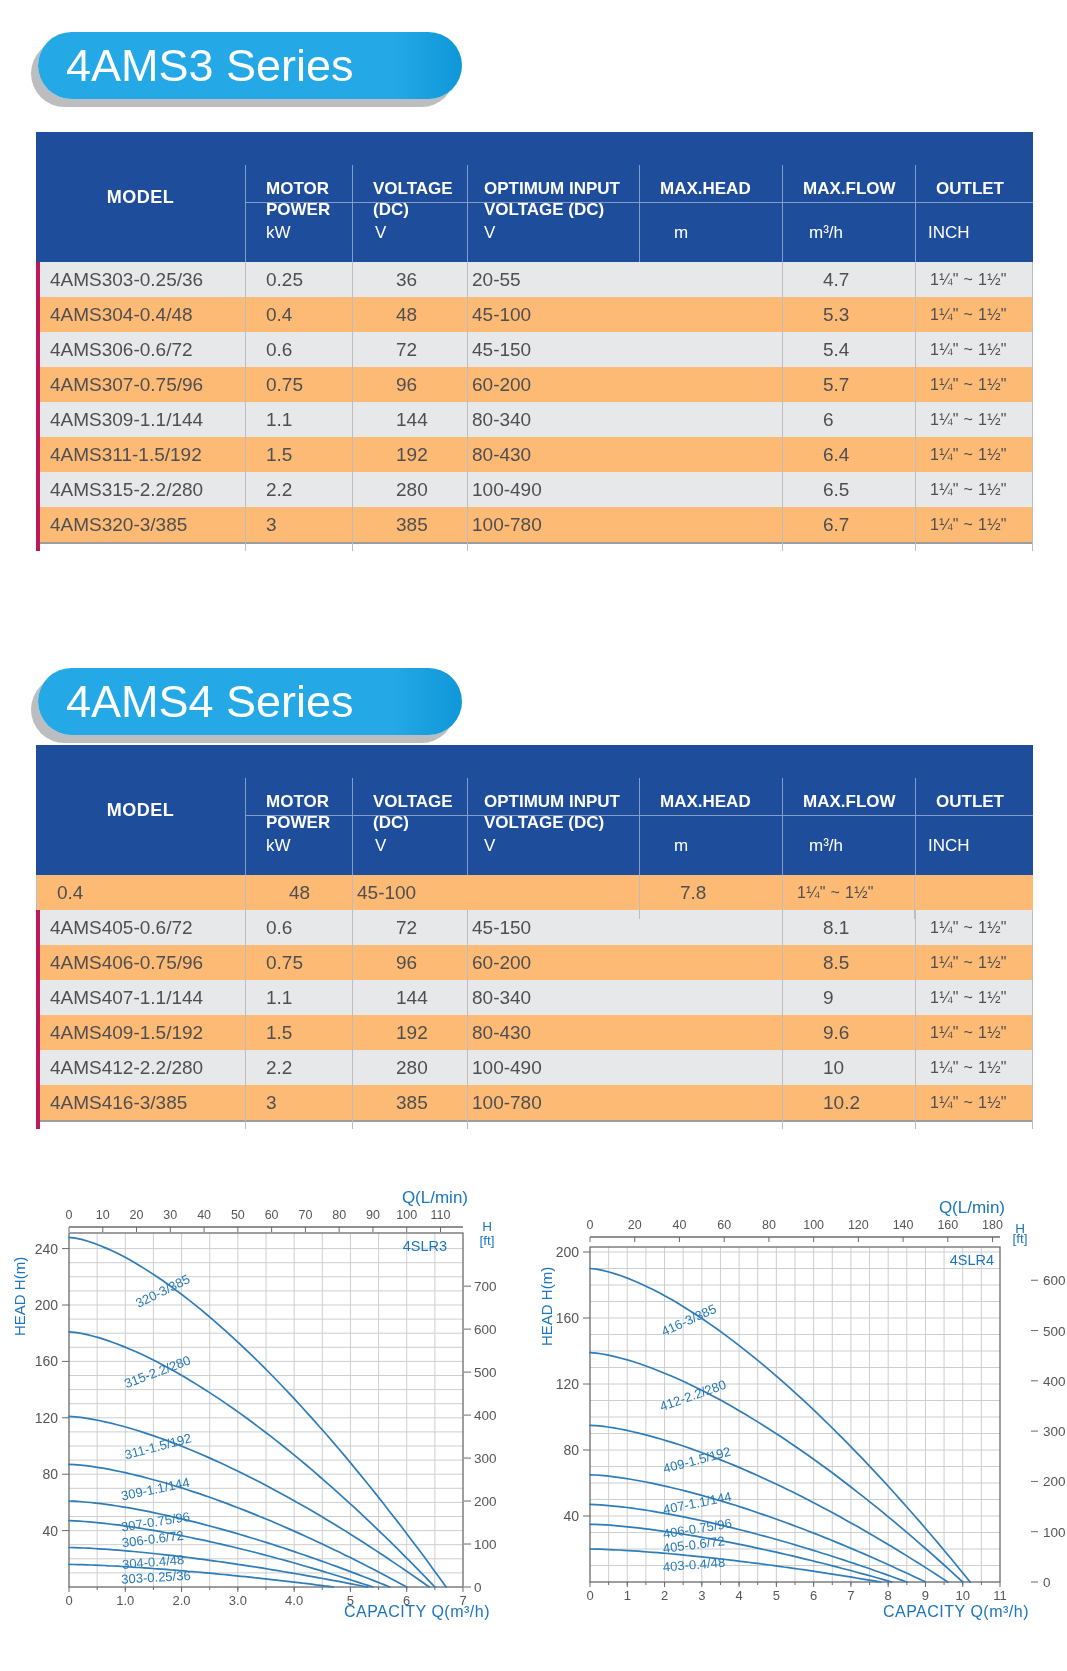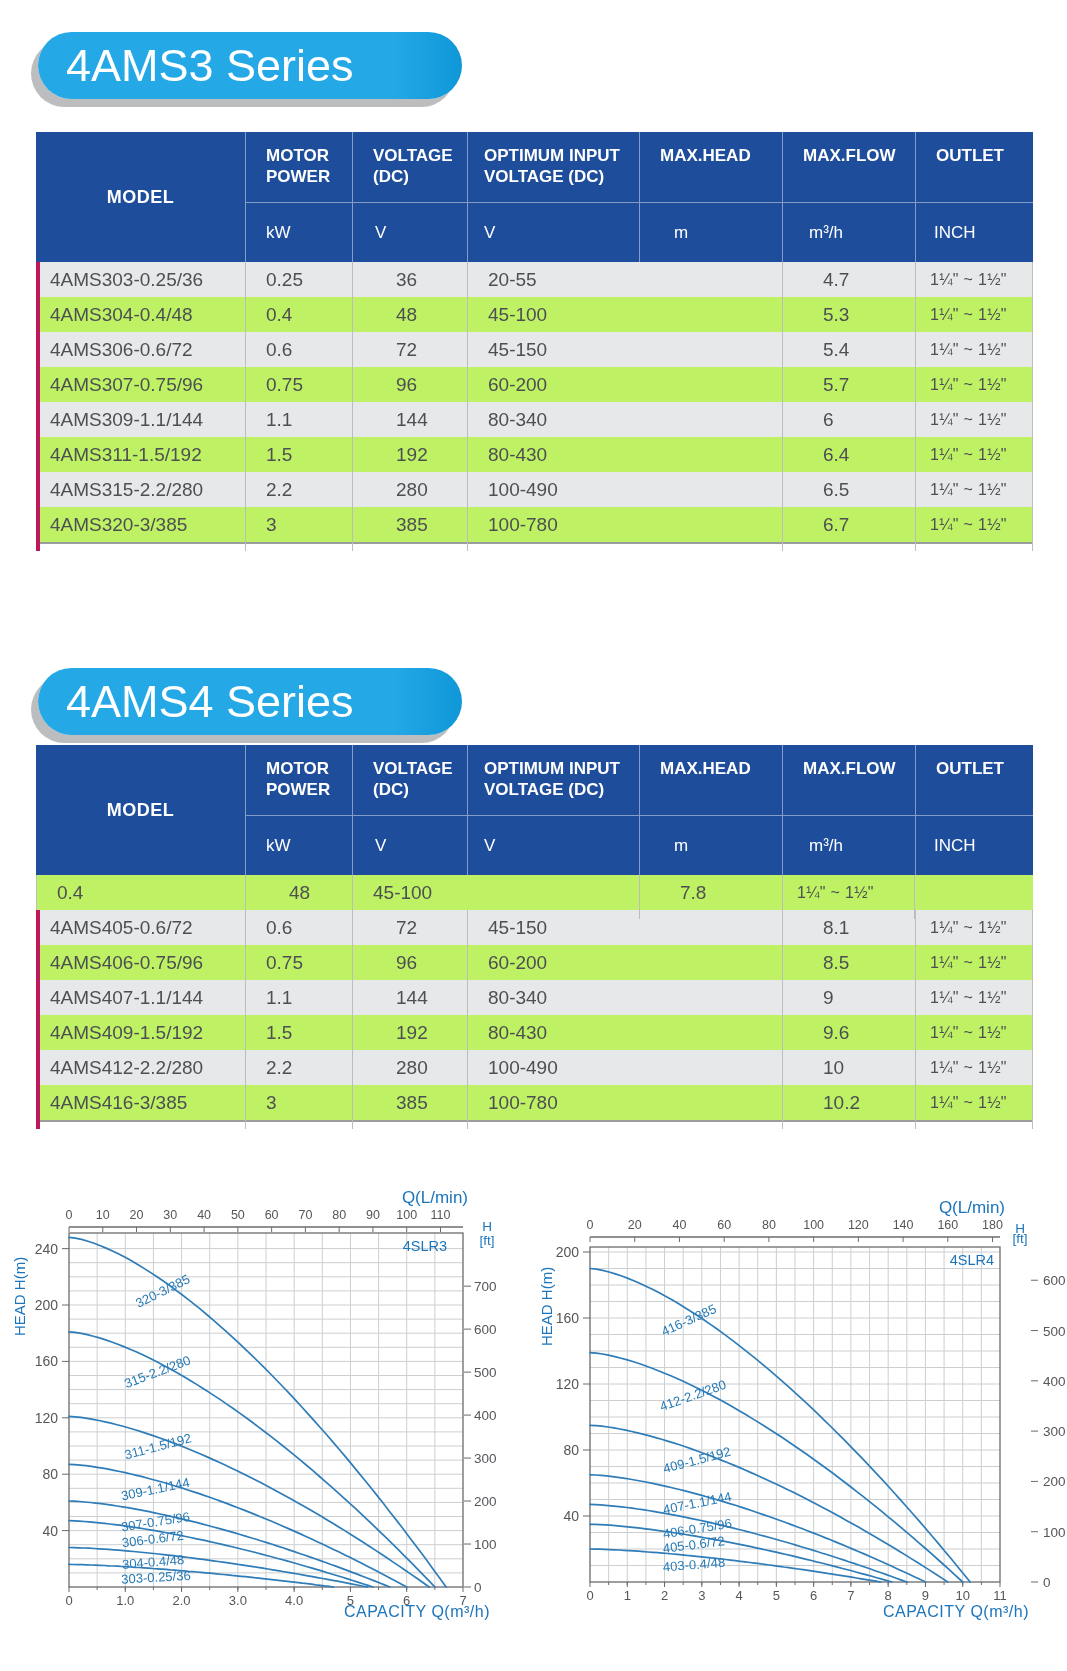--- a/index.html
+++ b/index.html
@@ -14,34 +14,34 @@
   #banner1{top:32px;} #banner2{top:668px;}
 
   
   .spec-table{position:absolute;left:36px;width:997px;}
   #table1{top:132px;} #table2{top:745px;}
   .thead{display:grid;grid-template-columns:209px 107px 115px 172px 143px 133px 118px;
     grid-template-rows:70px 60px;background:#1e4d9b;color:#fff;}
   .th-model{grid-row:1/3;grid-column:1;display:flex;align-items:center;justify-content:center;
     font-size:18px;font-weight:bold;letter-spacing:.5px;}
   .hcol{grid-row:1;font-size:17px;font-weight:bold;line-height:21px;padding:13px 4px 0 20px;
-    box-sizing:border-box;border-left:1px solid rgba(255,255,255,.45);}
+    box-sizing:border-box;border-left:1px solid rgba(255,255,255,.45);margin-top:33px;}
   .hcol.p3{padding-left:16px;}
   .hunit{grid-row:2;display:flex;align-items:center;font-size:17px;font-weight:normal;
     box-sizing:border-box;border-left:1px solid rgba(255,255,255,.45);
     border-top:1px solid rgba(255,255,255,.45);padding-left:20px;}
   .hunit.u2{padding-left:22px;}.hunit.u3{padding-left:16px;}.hunit.u4{padding-left:34px;}
-  .hunit.u5{padding-left:26px;}.hunit.u6{padding-left:18px;text-align:right;}
+  .hunit.u5{padding-left:26px;}.hunit.u6{padding-left:12px;text-align:right;}
   .tbody{border-bottom:2px solid #9b9c9e;}
-  .trow{display:grid;grid-template-columns:209px 107px 115px 172px 143px 133px 118px;height:35px;background:#bef264;}
+  .trow{display:grid;grid-template-columns:209px 107px 115px 172px 143px 133px 118px;height:35px;background:#fdba74;}
   .trow.gray{background:#e7e8e9;}
   .td{line-height:35px;font-size:19px;color:#4e4f52;white-space:nowrap;box-sizing:border-box;
     border-left:1px solid #bcbdbf;overflow:hidden;}
   .td.c0{border-left:4px solid #be185d;padding-left:10px;}
-  .td.c1{padding-left:20px;}.td.c2{padding-left:43px;}.td.c3{padding-left:20px;}
+  .td.c1{padding-left:20px;}.td.c2{padding-left:43px;}.td.c3{padding-left:4px;}
   .td.c4{padding-left:34px;margin-top:44px;}.td.c5{padding-left:40px;}
   .td.c6{padding-left:14px;font-size:16px;letter-spacing:.3px;border-right:1px solid #bcbdbf;}
 
   
   #charts{position:absolute;left:0;top:1100px;}
   text{font-family:"Liberation Sans",sans-serif;}
 </style>
 </head>
 <body>
 

